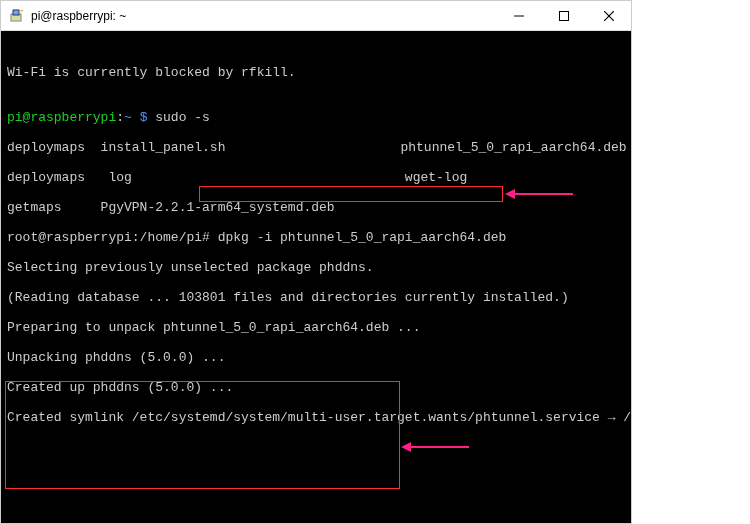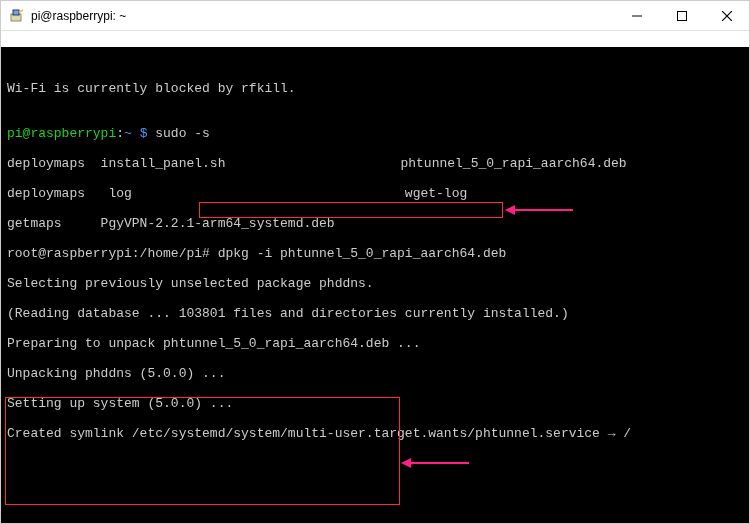--- a/index.html
+++ b/index.html
@@ -6,21 +6,21 @@
 body {
   font-family: "Consolas", "Courier New", monospace;
   font-size: 13px;
   background: #fff;
   width: 750px;
   height: 524px;
   overflow: hidden;
 }
 .window {
   border: 1px solid #ccc;
-  width: 750px;
+  width: 632px;
   height: 524px;
   display: flex;
   flex-direction: column;
 }
 .titlebar {
   height: 30px;
   background: #fff;
   display: flex;
   align-items: center;
   border-bottom: 1px solid #e0e0e0;
@@ -51,21 +51,20 @@
 .winbtn svg { pointer-events: none; }
 .terminal {
   flex: 1;
   background: #000;
   color: #ccc;
   padding: 4px 18px 8px 6px;
   line-height: 15px;
   overflow: hidden;
   position: relative;
   white-space: pre;
-  margin-top: 16px;
 }
 .tline { white-space: pre; font-family: "Consolas","Courier New",monospace; }
 .green { color: #20d020; }
 .blue { color: #5296f7; }
 .white { color: #ccc; }
 .hlbox1 {
   position: absolute;
   border: 1px solid #ff2d2d;
   pointer-events: none;
 }
@@ -123,21 +122,21 @@
 <div class="tline"></div>
 <div class="tline"><span class="green">pi@raspberrypi</span><span class="white">:</span><span class="blue">~ $</span><span class="white"> sudo -s</span></div>
 <div class="tline white"><span>deploymaps  install_panel.sh</span><span style="display:inline-block;width:175px"></span><span>phtunnel_5_0_rapi_aarch64.deb</span></div>
 <div class="tline white"><span>deploymaps   log</span><span style="display:inline-block;width:273px"></span><span>wget-log</span></div>
 <div class="tline white">getmaps     PgyVPN-2.2.1-arm64_systemd.deb</div>
 <div class="tline"><span class="white">root@raspberrypi:/home/pi# </span><span class="white">dpkg -i phtunnel_5_0_rapi_aarch64.deb</span></div>
 <div class="tline white">Selecting previously unselected package phddns.</div>
 <div class="tline white">(Reading database ... 103801 files and directories currently installed.)</div>
 <div class="tline white">Preparing to unpack phtunnel_5_0_rapi_aarch64.deb ...</div>
 <div class="tline white">Unpacking phddns (5.0.0) ...</div>
-<div class="tline white">Setting up system (5.0.0) ...</div>
+<div class="tline white">Created up phddns (5.0.0) ...</div>
 <div class="tline white">Created symlink /etc/systemd/system/multi-user.target.wants/phtunnel.service → /</div>
 
 
 
 <div class="tline"></div>
 
 
 
 
 

